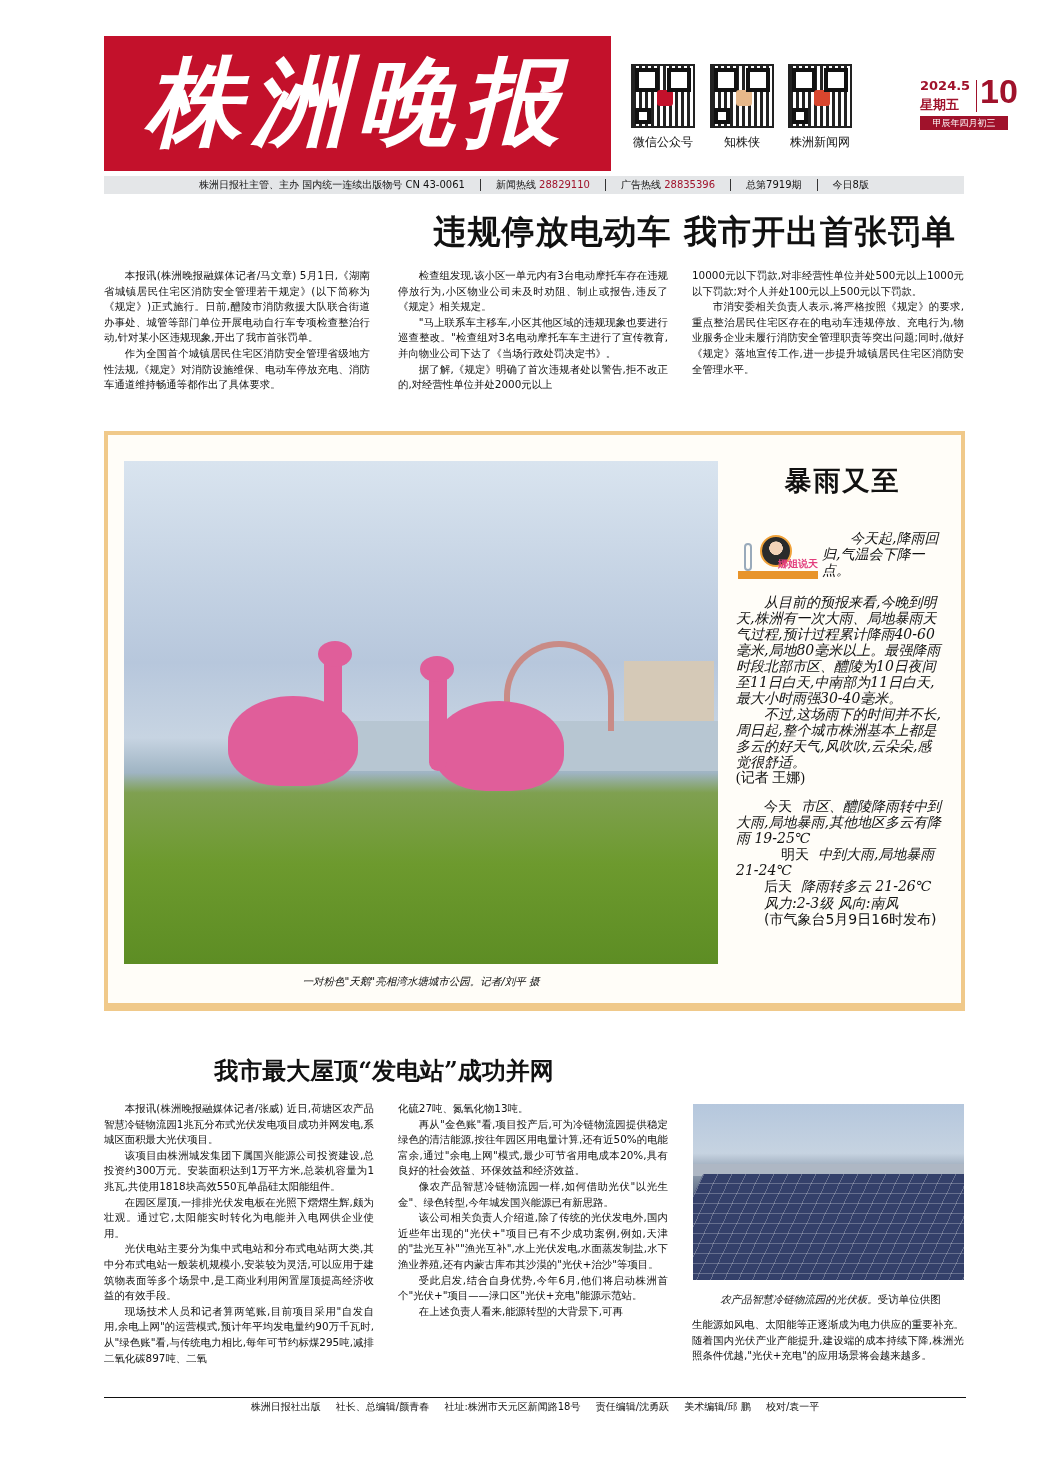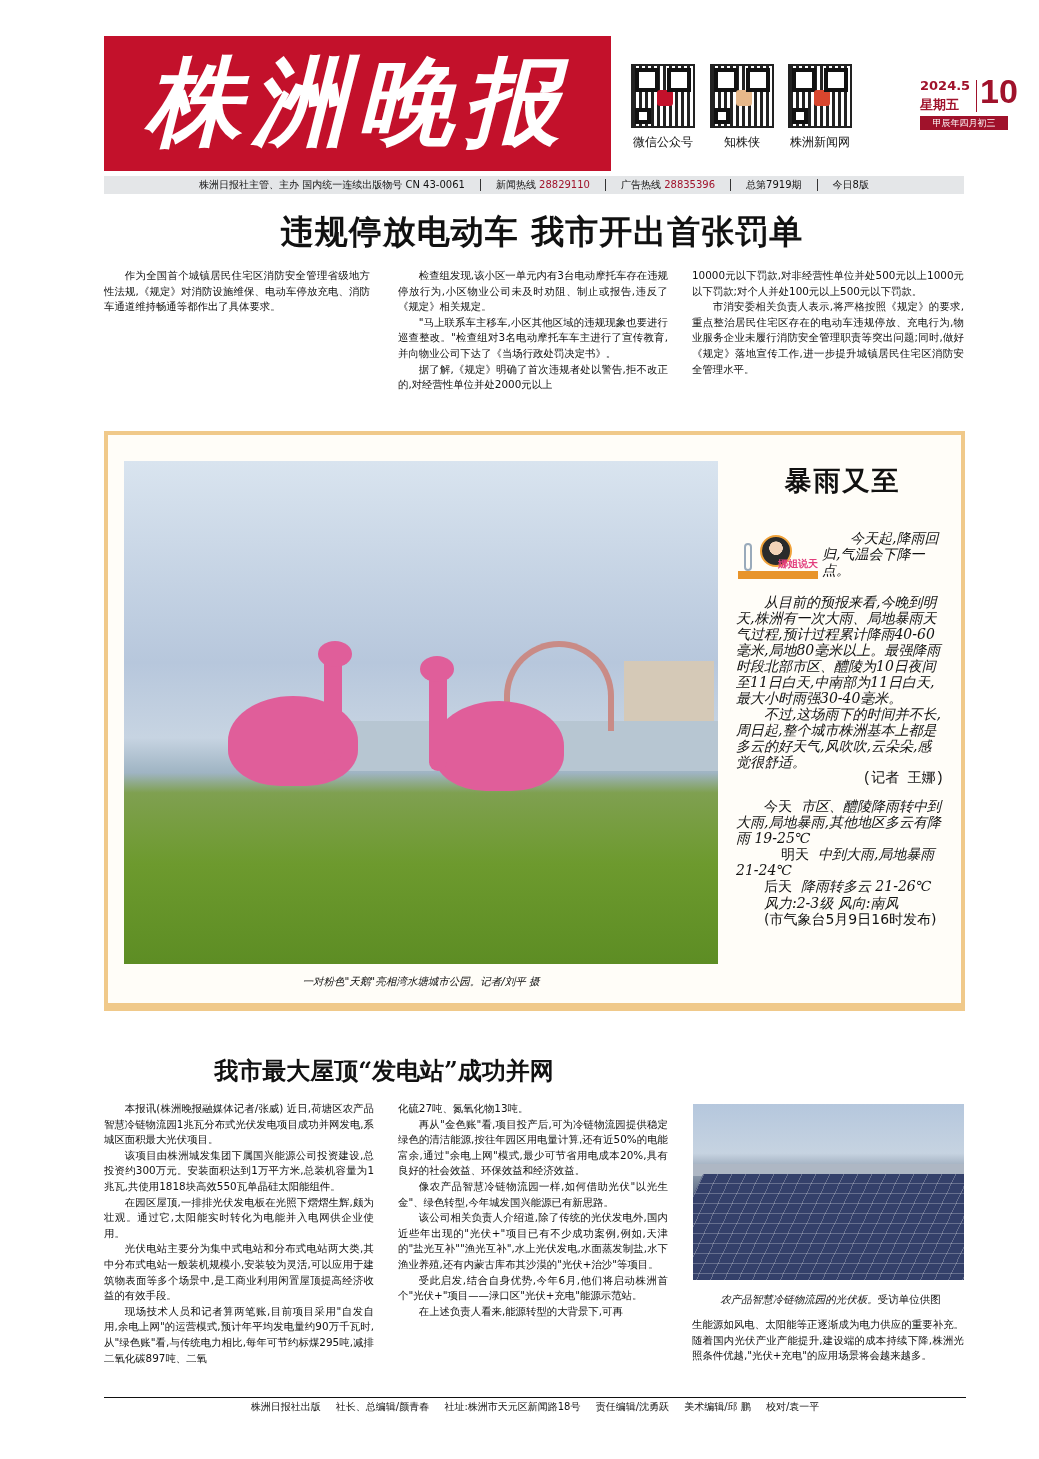--- a/index.html
+++ b/index.html
@@ -54,21 +54,21 @@
 
   .info-bar {
     left: 104px; top: 176px; width: 860px; height: 18px; background: #e4e6e8;
     font-size: 10px; display: flex; align-items: center; justify-content: center; gap: 15px;
     color: #111;
   }
   .info-bar .hot { color: #a0122b; }
   .info-bar .sep { width: 1px; height: 12px; background: #333; }
 
   .headline {
-    left: 112px; top: 210px; width: 860px; text-align: center;
+    left: 96px; top: 210px; width: 860px; text-align: right;
     font-family: "DejaVu Sans", sans-serif; font-weight: bold; font-size: 33px; letter-spacing: 1px;
   }
 
   .col { font-size: 10.4px; line-height: 15.6px; text-align: justify; color: #111; }
   .col p { text-indent: 2em; }
   .col p.noindent { text-indent: 0; }
 
   
   .feature-box {
     left: 104px; top: 431px; width: 861px; height: 580px;
@@ -199,20 +199,21 @@
   <span><span>广告热线</span> <span class="hot">28835396</span></span>
   <span class="sep"></span>
   <span>总第7919期</span>
   <span class="sep"></span>
   <span>今日8版</span>
 </div>
 
 <div class="abs headline">违规停放电动车  我市开出首张罚单</div>
 
 <div class="abs col" style="left:104px; top:268px; width:266px;">
+  <p>本报讯(株洲晚报融媒体记者/马文章)  5月1日,《湖南省城镇居民住宅区消防安全管理若干规定》(以下简称为《规定》)正式施行。日前,醴陵市消防救援大队联合街道办事处、城管等部门单位开展电动自行车专项检查整治行动,针对某小区违规现象,开出了我市首张罚单。</p>
   <p>作为全国首个城镇居民住宅区消防安全管理省级地方性法规,《规定》对消防设施维保、电动车停放充电、消防车通道维持畅通等都作出了具体要求。</p>
 </div>
 <div class="abs col" style="left:398px; top:268px; width:270px;">
   <p>检查组发现,该小区一单元内有3台电动摩托车存在违规停放行为,小区物业公司未及时劝阻、制止或报告,违反了《规定》相关规定。</p>
   <p>"马上联系车主移车,小区其他区域的违规现象也要进行巡查整改。"检查组对3名电动摩托车车主进行了宣传教育,并向物业公司下达了《当场行政处罚决定书》。</p>
   <p>据了解,《规定》明确了首次违规者处以警告,拒不改正的,对经营性单位并处2000元以上</p>
 </div>
 <div class="abs col" style="left:692px; top:268px; width:272px;">
   <p class="noindent">10000元以下罚款,对非经营性单位并处500元以上1000元以下罚款;对个人并处100元以上500元以下罚款。</p>
   <p>市消安委相关负责人表示,将严格按照《规定》的要求,重点整治居民住宅区存在的电动车违规停放、充电行为,物业服务企业未履行消防安全管理职责等突出问题;同时,做好《规定》落地宣传工作,进一步提升城镇居民住宅区消防安全管理水平。</p>
@@ -239,21 +240,21 @@
   <div class="thermo"></div>
   <div class="avatar"></div>
   <div class="tag-text" style="font-size:10px; left:40px; top:22px;">娜姐说天</div>
   <div class="ribbon"></div>
 </div>
 
 <div class="abs weather-text">
   <p style="padding-left:86px; text-indent:2em;">今天起,降雨回归,气温会下降一点。</p>
   <p style="text-indent:2em; margin-top:16px;">从目前的预报来看,今晚到明天,株洲有一次大雨、局地暴雨天气过程,预计过程累计降雨40-60毫米,局地80毫米以上。最强降雨时段北部市区、醴陵为10日夜间至11日白天,中南部为11日白天,最大小时雨强30-40毫米。</p>
   <p style="text-indent:2em;">不过,这场雨下的时间并不长,周日起,整个城市株洲基本上都是多云的好天气,风吹吹,云朵朵,感觉很舒适。</p>
-  <p style="text-align:right; font-style:normal; font-family:Liberation Mono, monospace;">(记者  王娜)</p>
+  <p style="text-align:left; font-style:normal; font-family:Liberation Serif, serif;">(记者  王娜)</p>
   <div style="height:12px"></div>
   <p style="text-indent:2em;"><span style="font-style:normal;font-family:'DejaVu Sans',sans-serif;">今天</span>&nbsp;&nbsp;<span>市区、醴陵降雨转中到大雨,局地暴雨,其他地区多云有降雨 19-25℃</span></p>
   <p style="text-indent:2em;"><span style="font-style:normal;font-family:'DejaVu Sans',sans-serif;margin-left:17px;">明天</span>&nbsp;&nbsp;<span>中到大雨,局地暴雨 21-24℃</span></p>
   <p style="text-indent:2em;"><span style="font-style:normal;font-family:Liberation Mono, monospace;">后天</span>&nbsp;&nbsp;<span>降雨转多云 21-26℃</span></p>
   <p style="padding-left:2em;">风力:2-3级 风向:南风</p>
   <p style="padding-left:2em; font-style:normal; font-family:'DejaVu Sans',sans-serif;">(市气象台5月9日16时发布)</p>
 </div>
 
 <div class="abs feature-bottom-band"></div>
 

